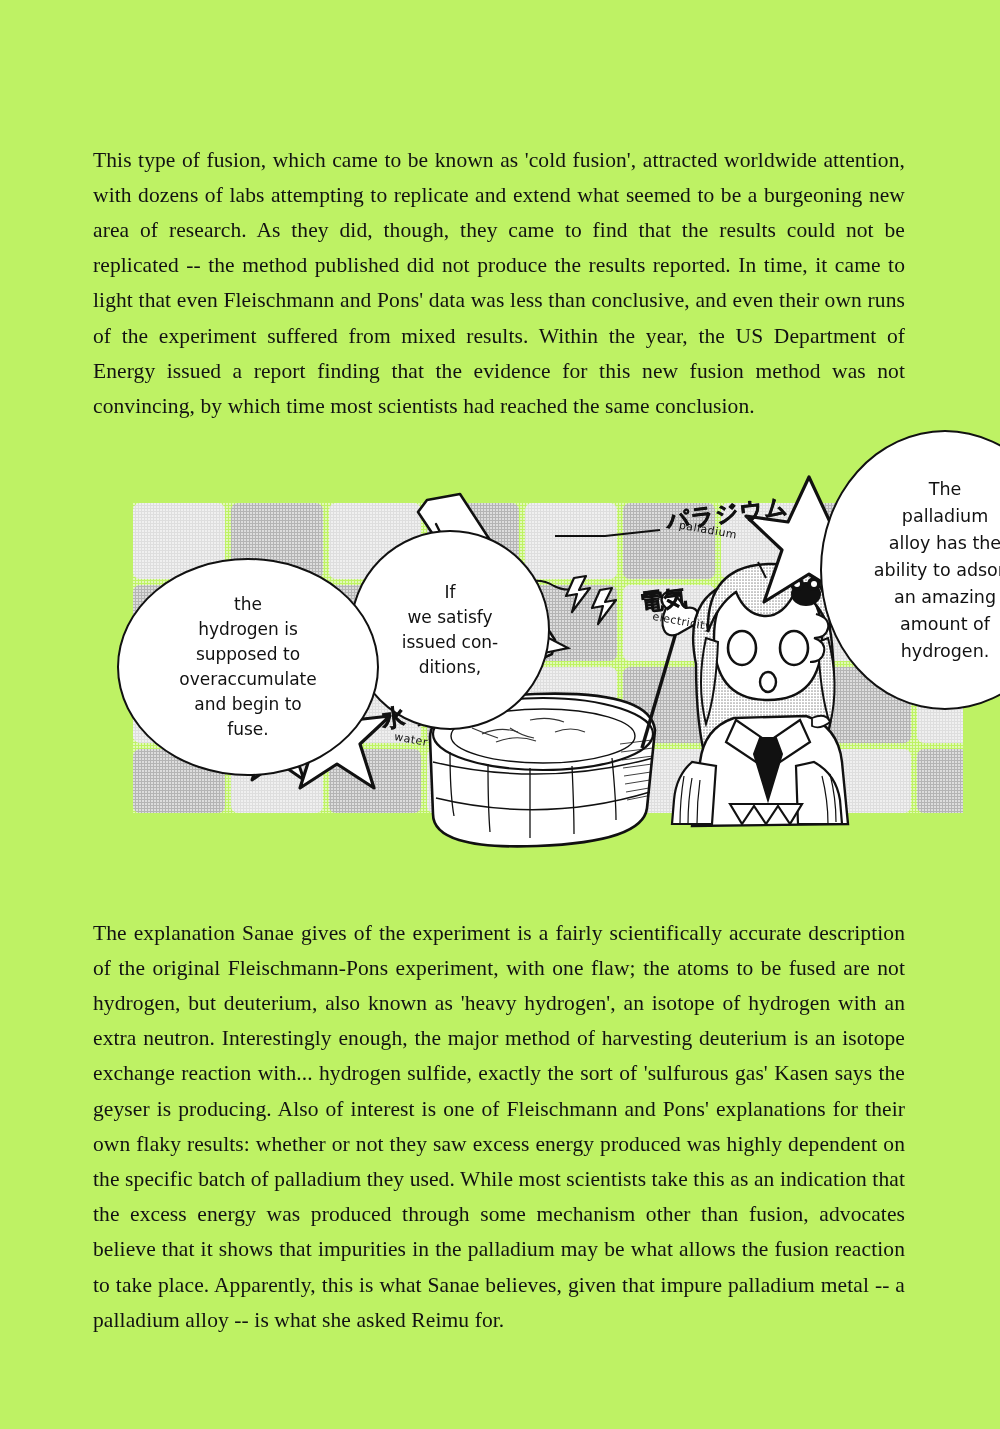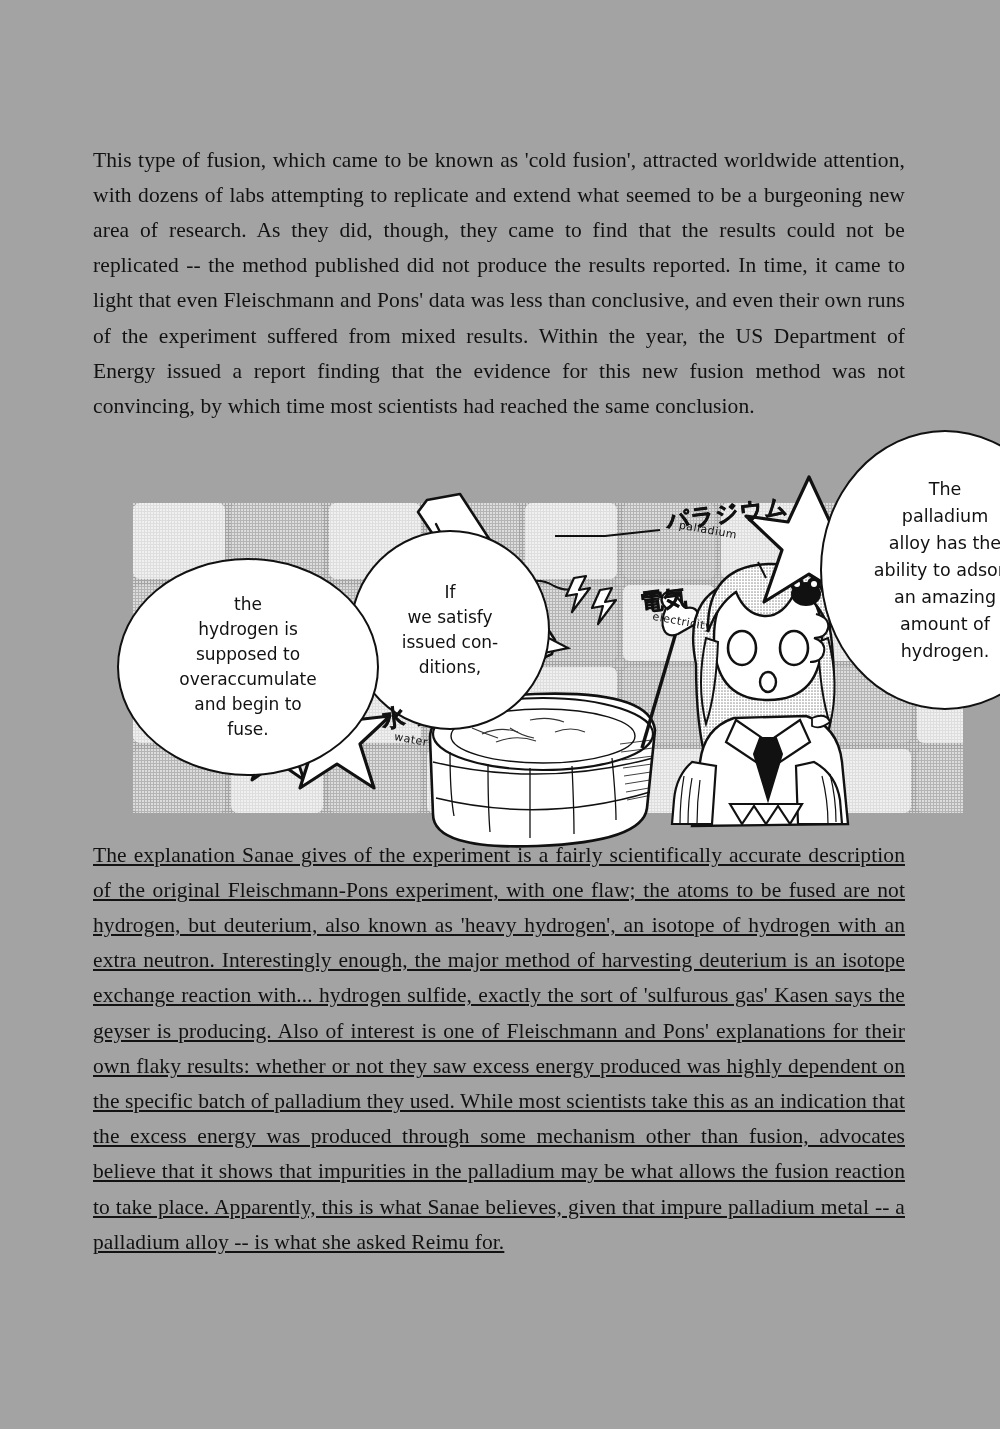--- a/index.html
+++ b/index.html
@@ -12,37 +12,37 @@
     height: 1429px;
     position: relative;
     font-family: "Liberation Serif", "DejaVu Serif", serif;
     color: #111111;
     overflow: hidden;
   }
 
   .page {
     position: absolute;
     inset: 0;
-    background: #a3a3a3;
+    background: #bef264;
   }
 
   
   .prose {
     position: absolute;
     left: 93px;
     width: 812px;
     font-size: 21.5px;
     line-height: 35.2px;
     text-align: justify;
     text-align-last: left;
     color: #121212;
     letter-spacing: 0.1px;
   }
   #para-top { top: 121px; }
-  #para-bottom { top: 816px; text-decoration: underline; }
+  #para-bottom { top: 894px; }
 
   
   .panel {
     position: absolute;
     left: 100px;
     top: 432px;
     width: 900px;
     height: 392px;
   }
 

